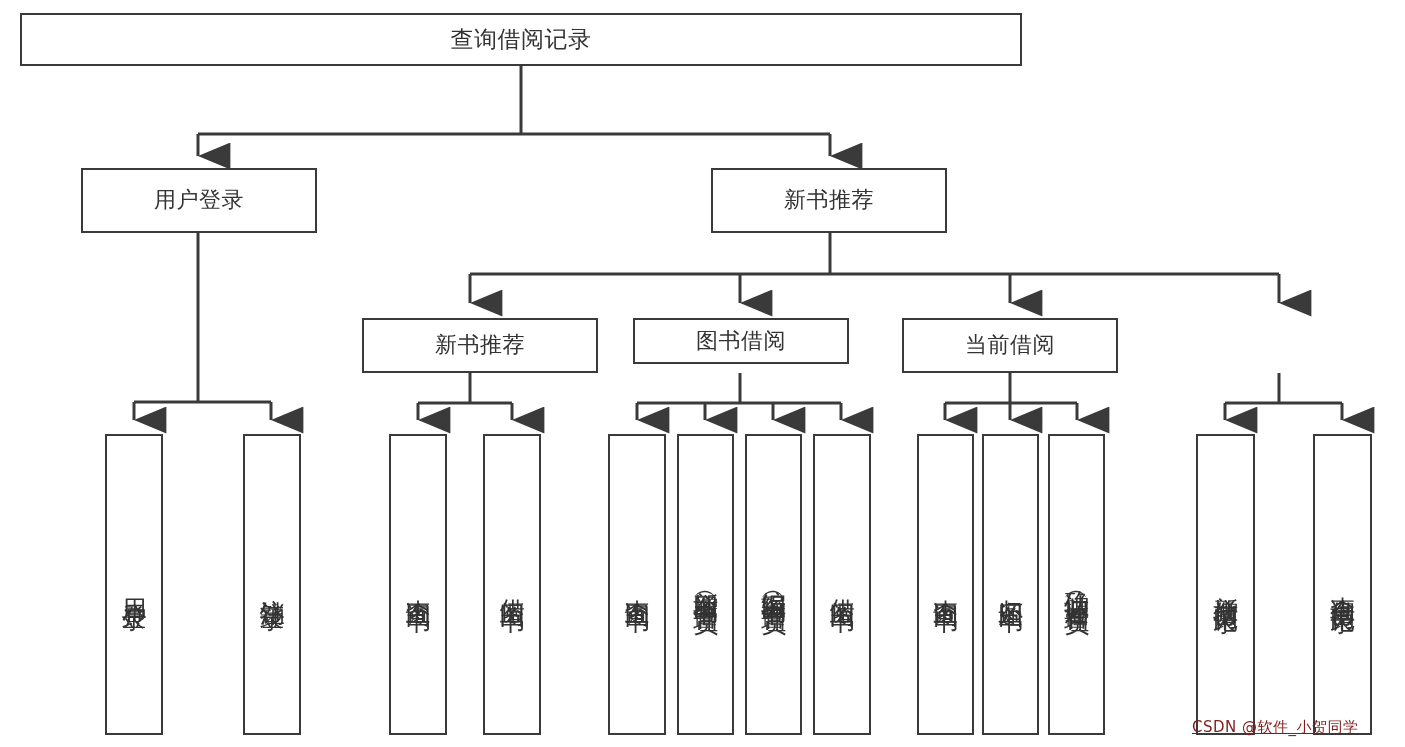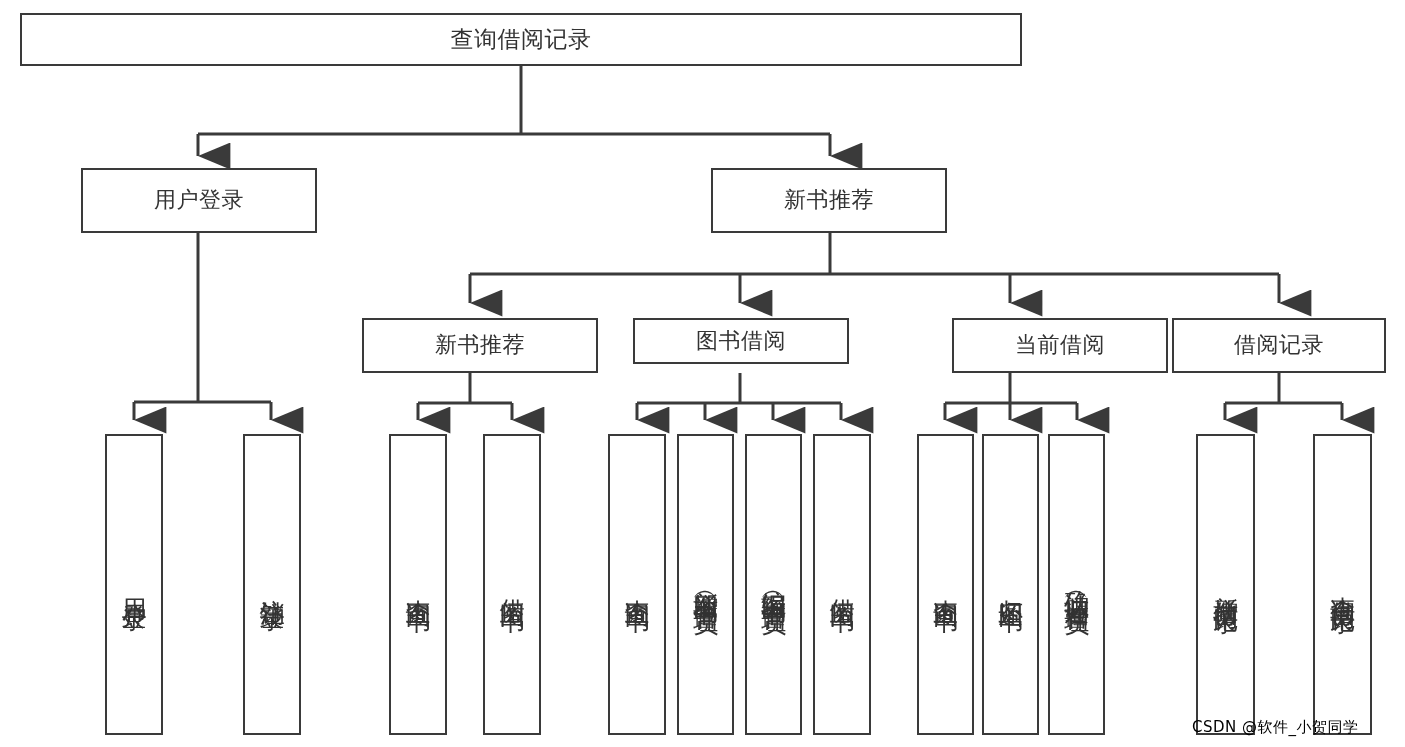--- a/index.html
+++ b/index.html
@@ -52,24 +52,25 @@
     justify-content: center;
     text-align: center;
     padding: 4px 0;
   }
   .node-root {
     font-size: 23px;
   }
   .watermark {
     position: absolute;
     font-size: 15px;
-    color: #000000;
+    color: #7f1d1d;
     letter-spacing: 0.5px;
     white-space: nowrap;
     user-select: none;
+    text-decoration: underline;
   }
 </style>
 </head>
 <body>
 
 <div id="canvas">
 
   <svg id="edges" viewBox="0 0 1405 747" xmlns="http://www.w3.org/2000/svg">
     <defs>
       <marker id="arrow" viewBox="0 0 10 12" refX="5" refY="11" markerWidth="9" markerHeight="11" orient="auto-start-reverse">
@@ -127,23 +128,22 @@
   <div class="node node-h node-root" style="left:20px; top:13px; width:1002px; height:53px;">查询借阅记录</div>
 
   <div class="node node-h" style="left:81px; top:168px; width:236px; height:65px;">用户登录</div>
 
   <div class="node node-h" style="left:711px; top:168px; width:236px; height:65px;">新书推荐</div>
 
   <div class="node node-h" style="left:362px; top:318px; width:236px; height:55px;">新书推荐</div>
 
   <div class="node node-h" style="left:633px; top:318px; width:216px; height:46px;">图书借阅</div>
 
-  <div class="node node-h" style="left:952px; top:318px; width:216px; height:55px;">当前借阅</div>
+  <div class="node node-h" style="left:902px; top:318px; width:216px; height:55px;">当前借阅</div>
 
-  <div class="node node-h" style="left:1172px; top:318px; width:214px; height:55px;">借阅记录</div>
 
   <div class="node node-v" style="left:105px; top:434px; width:58px; height:301px;">用户登录</div>
 
   <div class="node node-v" style="left:243px; top:434px; width:58px; height:301px;">注销登录</div>
 
   <div class="node node-v" style="left:389px; top:434px; width:58px; height:301px;">查询图书</div>
 
   <div class="node node-v" style="left:483px; top:434px; width:58px; height:301px;">借阅图书</div>
 
   <div class="node node-v" style="left:608px; top:434px; width:58px; height:301px;">查询图书</div>

